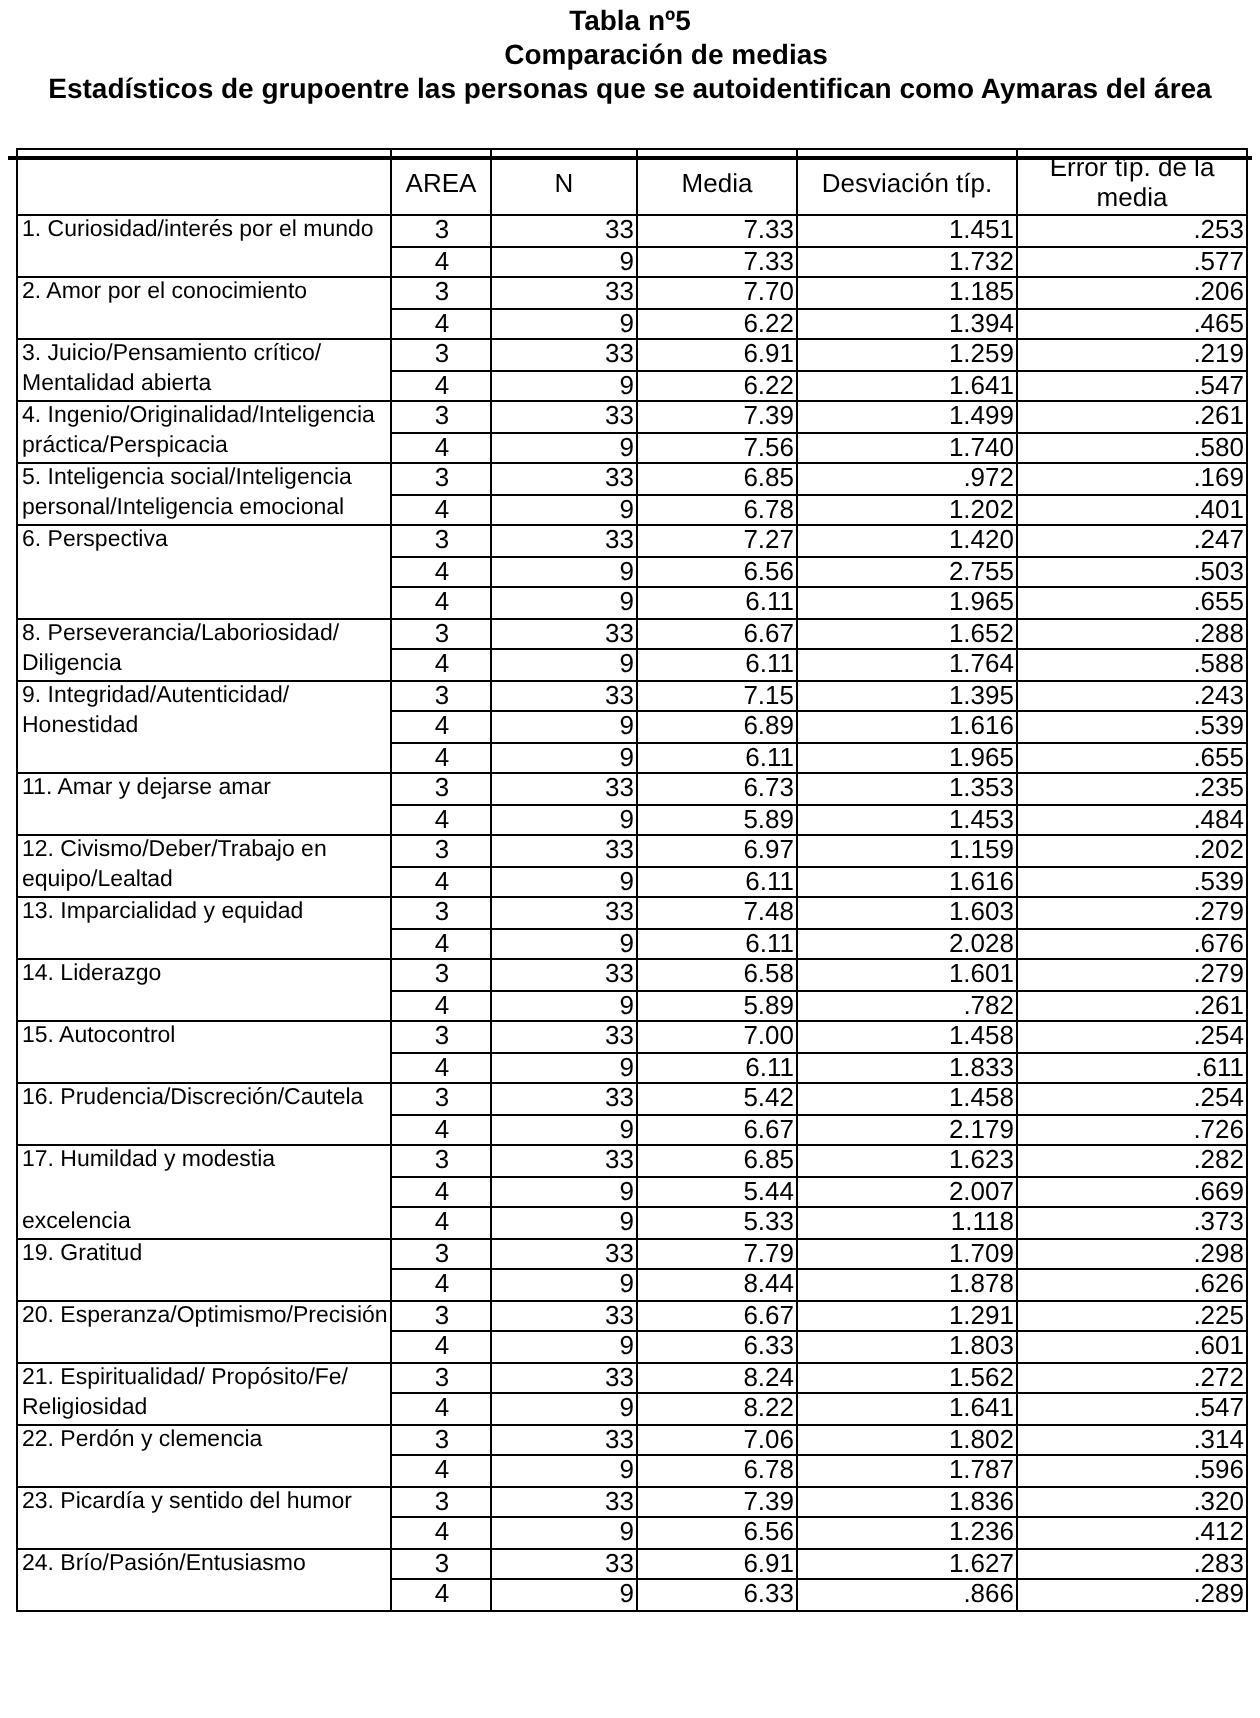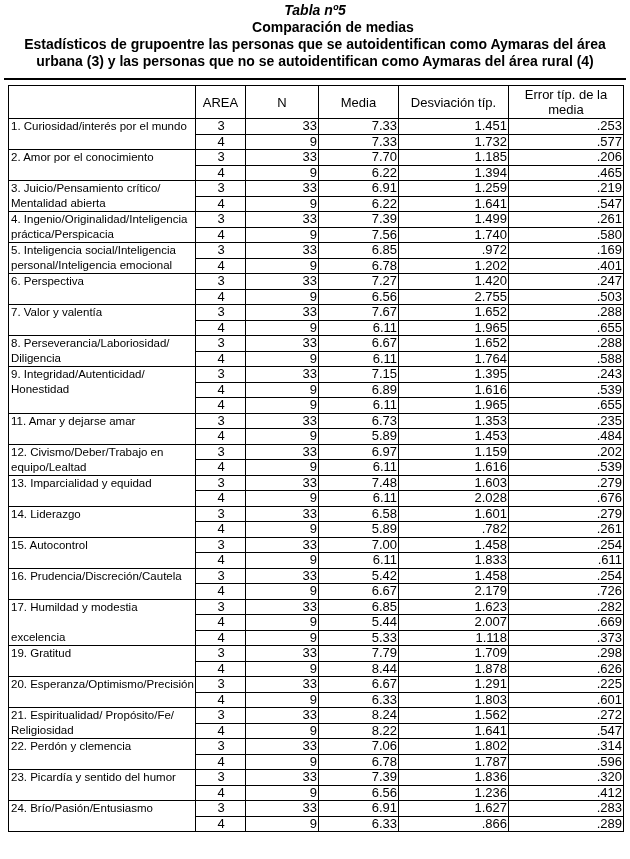--- a/index.html
+++ b/index.html
@@ -1,26 +1,26 @@
 <!DOCTYPE html>
 <html><head>
 <meta charset="utf-8">
 <style>
   html, body { margin: 0; padding: 0; background: #ffffff; }
   body {
     width: 630px; height: 859px; overflow: hidden;
     font-family: "Liberation Sans", sans-serif; color: #000;
   }
   .titles { text-align: center; font-weight: bold; padding-top: 2px; }
-  .t1 { font-size: 14px; line-height: 17px; font-style: italic; }
+  .t1 { font-size: 14px; line-height: 17px; }
   .t2 { font-size: 14px; line-height: 17px; padding-left: 36px; }
   .t3 { font-size: 14px; line-height: 17px; }
   .rule { position: absolute; left: 4px; width: 622px; top: 78px; border-top: 2px solid #000; }
   table {
-    position: absolute; left: 8px; top: 85px;
+    position: absolute; left: 8px; top: 74px;
     border-collapse: collapse; table-layout: fixed;
     font-size: 12px;
   }
   col.c0 { width: 187px; }
   col.c1 { width: 50px; }
   col.c2 { width: 73px; }
   col.c3 { width: 80px; }
   col.c4 { width: 110px; }
   col.c5 { width: 115px; }
   th {
@@ -42,21 +42,20 @@
   tr.r4 td.lab { border-top: none; margin-top: 20px; }
   tr.last td { border-bottom: 1px solid #000; }
 </style>
 </head>
 <body>
 
 <div class="titles">
   <div class="t1">Tabla nº5</div>
   <div class="t2">Comparación de medias</div>
   <div class="t3">Estadísticos de grupoentre las personas que se autoidentifican como Aymaras del área</div>
-  <div class="t3">urbana (3) y las personas que no se autoidentifican como Aymaras del área rural (4)</div>
 </div>
 <div class="rule"></div>
 
 <table>
   <colgroup>
     <col class="c0">
       <col class="c1">
       <col class="c2">
       <col class="c3">
       <col class="c4">
@@ -162,28 +161,20 @@
         <td class="num v">.247</td>
       </tr>
       <tr class="r4">
         <td class="lab"></td>
         <td class="area v">4</td>
         <td class="num v">9</td>
         <td class="num v">6.56</td>
         <td class="num v">2.755</td>
         <td class="num v">.503</td>
       </tr>
-      <tr class="r3">
-        <td class="lab">7.   Valor y valentía</td>
-        <td class="area v">3</td>
-        <td class="num v">33</td>
-        <td class="num v">7.67</td>
-        <td class="num v">1.652</td>
-        <td class="num v">.288</td>
-      </tr>
       <tr class="r4">
         <td class="lab"></td>
         <td class="area v">4</td>
         <td class="num v">9</td>
         <td class="num v">6.11</td>
         <td class="num v">1.965</td>
         <td class="num v">.655</td>
       </tr>
       <tr class="r3">
         <td class="lab">8.  Perseverancia/Laboriosidad/</td>

